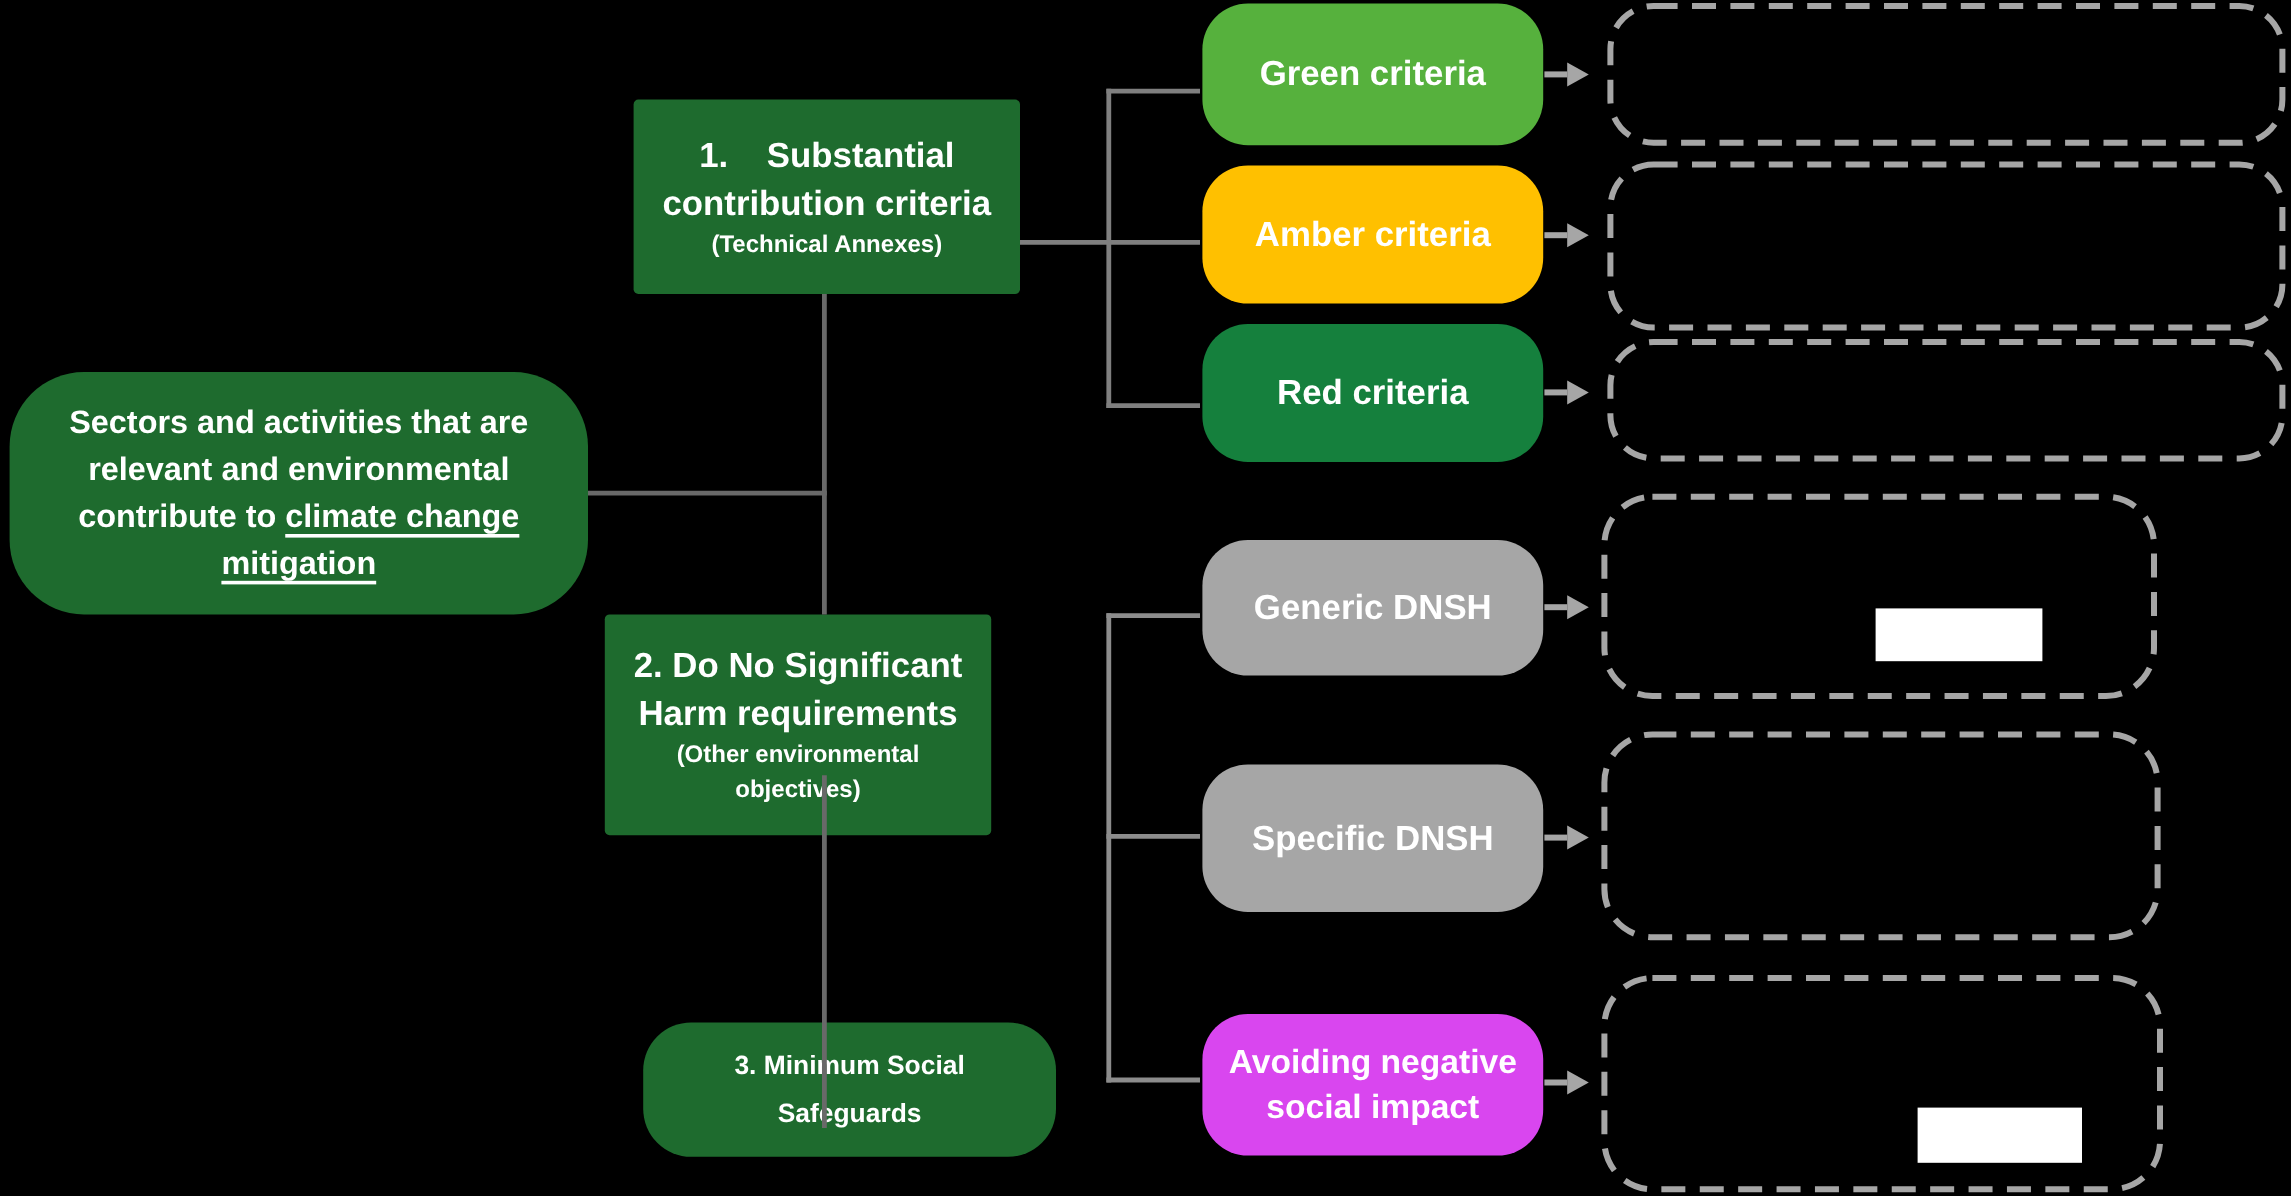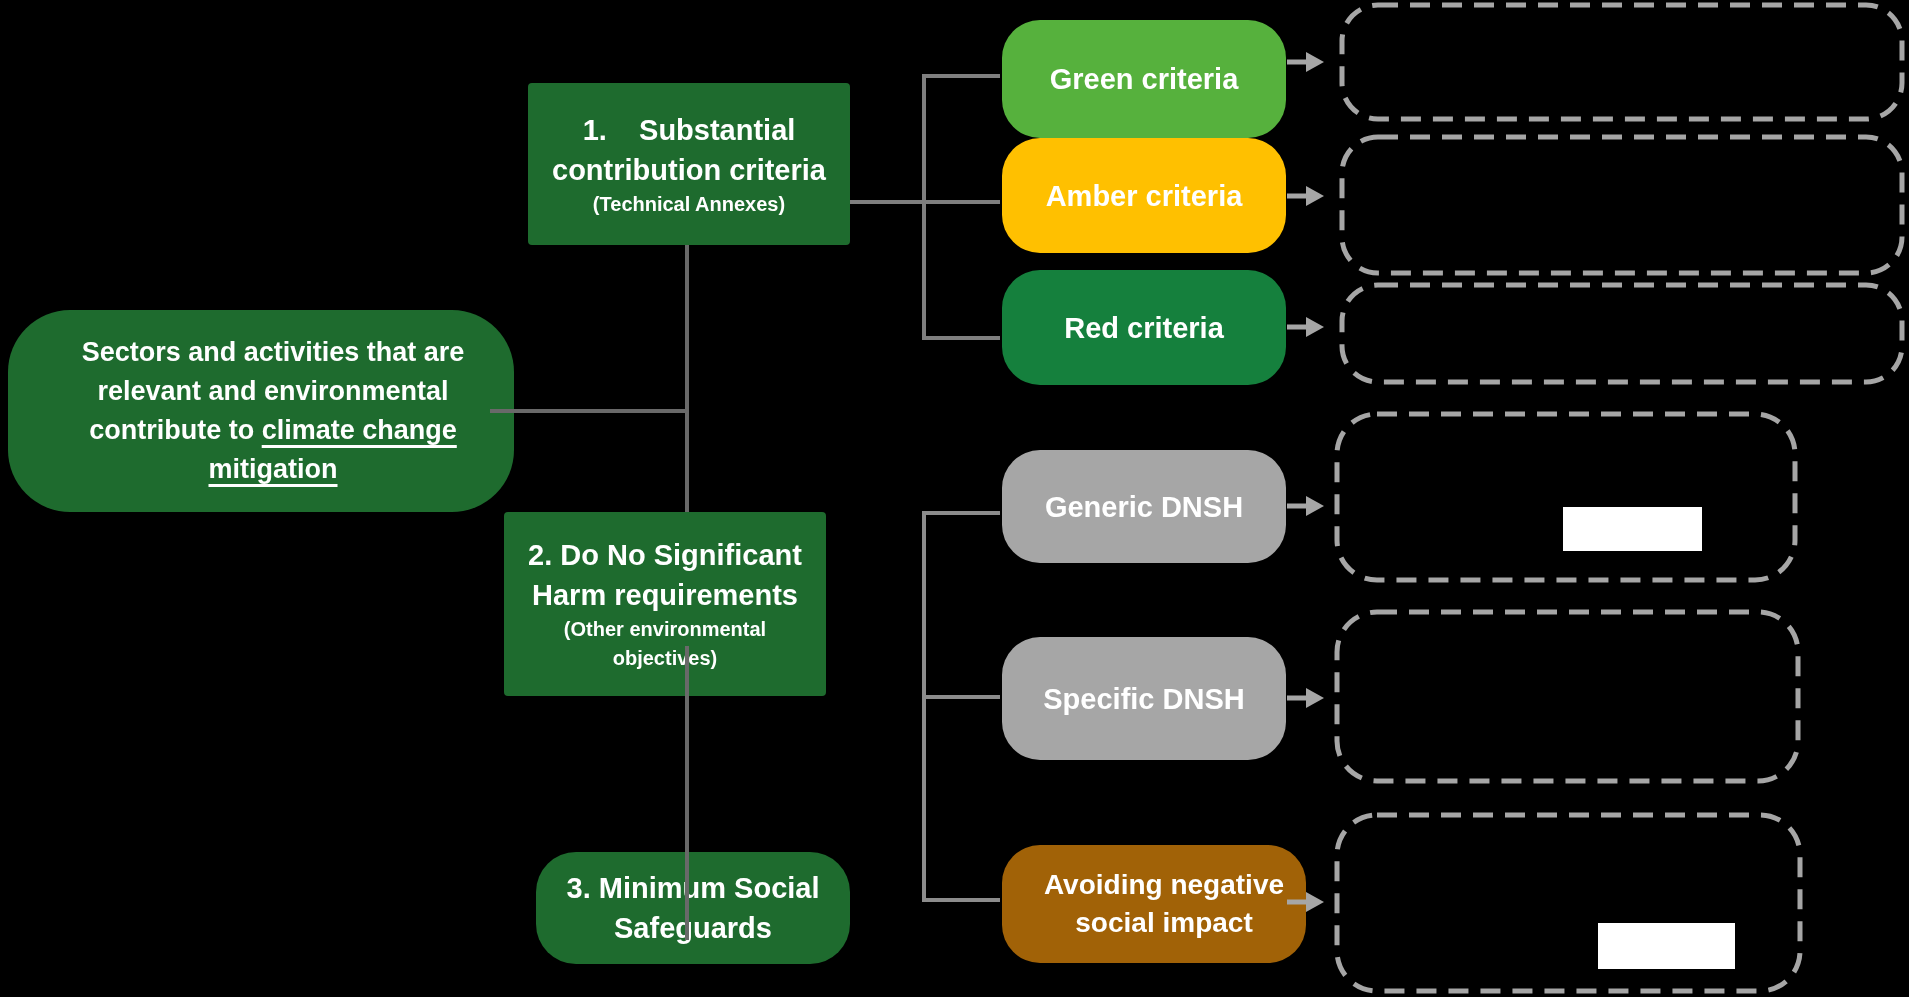--- a/index.html
+++ b/index.html
@@ -9,38 +9,38 @@
   }
   .node{
     position:absolute;display:flex;flex-direction:column;justify-content:center;align-items:center;
     text-align:center;border-radius:4px;z-index:2;
   }
   .node .line{white-space:pre;}
   .node .line:empty{display:none;}
   .root{left:8px;top:310px;width:482px;height:202px;font-size:27px;line-height:39px;border-radius:62px;}
   .b1{left:528px;top:83px;width:322px;height:162px;font-size:29px;line-height:40px;}
   .b2{left:504px;top:512px;width:322px;height:184px;font-size:29px;line-height:40px;}
-  .b3{left:536px;top:852px;width:314px;height:112px;font-size:29px;line-height:40px;border-radius:40px;}
+  .b3{left:536px;top:852px;width:344px;height:112px;font-size:22px;line-height:40px;border-radius:40px;}
   .sub{font-size:20px;line-height:29px;}
   .leaf{width:284px;left:1002px;border-radius:38px;font-size:29px;line-height:38px;}
-  .leaf.green{top:20px;height:118px;}
+  .leaf.green{top:3px;height:118px;}
   .leaf.amber{top:138px;height:115px;}
   .leaf.red{top:270px;height:115px;}
   .leaf.g1{top:450px;height:113px;}
   .leaf.g2{top:637px;height:123px;}
   .leaf.g3{top:845px;height:118px;font-size:28px;}
   .u{text-decoration:underline;text-decoration-thickness:3px;text-underline-offset:6px;}
   svg.overlay{position:absolute;left:0;top:0;z-index:5;pointer-events:none;}
 </style>
 </head>
 <body>
 
 <div id="canvas">
 
-  <div class="node root" style="background: rgb(30, 107, 46); padding-left: 24px;">
+  <div class="node root" style="background: rgb(30, 107, 46);">
     <div class="line">Sectors and activities that are</div>
     <div class="line">relevant and environmental</div>
     <div class="line"><span>contribute to </span><span class="u">climate change</span></div>
     <div class="line"><span class="u">mitigation</span></div>
   </div>
 
   <div class="node b1" style="background: rgb(30, 107, 46);">
     <div class="line">1.&nbsp;&nbsp;&nbsp;&nbsp;Substantial</div>
     <div class="line">contribution criteria</div>
     <div class="line sub">(Technical Annexes)</div>
@@ -69,21 +69,21 @@
   </div>
 
   <div class="node leaf g1" style="background: rgb(166, 166, 166);">
     <div class="line">Generic DNSH</div>
 
   </div>
   <div class="node leaf g2" style="background: rgb(166, 166, 166);">
     <div class="line">Specific DNSH</div>
 
   </div>
-  <div class="node leaf g3" style="background: #a16207; padding-left: 20px;">
+  <div class="node leaf g3" style="background: #d946ef;">
     <div class="line">Avoiding negative</div>
     <div class="line">social impact</div>
   </div>
 
   <svg class="overlay" width="1909" height="997" viewBox="0 0 1909 997">
 
     <line x1="490" y1="411" x2="689" y2="411" stroke="#696969" stroke-width="4"></line>
     <line x1="687" y1="245" x2="687" y2="512" stroke="#696969" stroke-width="4"></line>
     <line x1="687" y1="646" x2="687" y2="940" stroke="#696969" stroke-width="4"></line>
 

